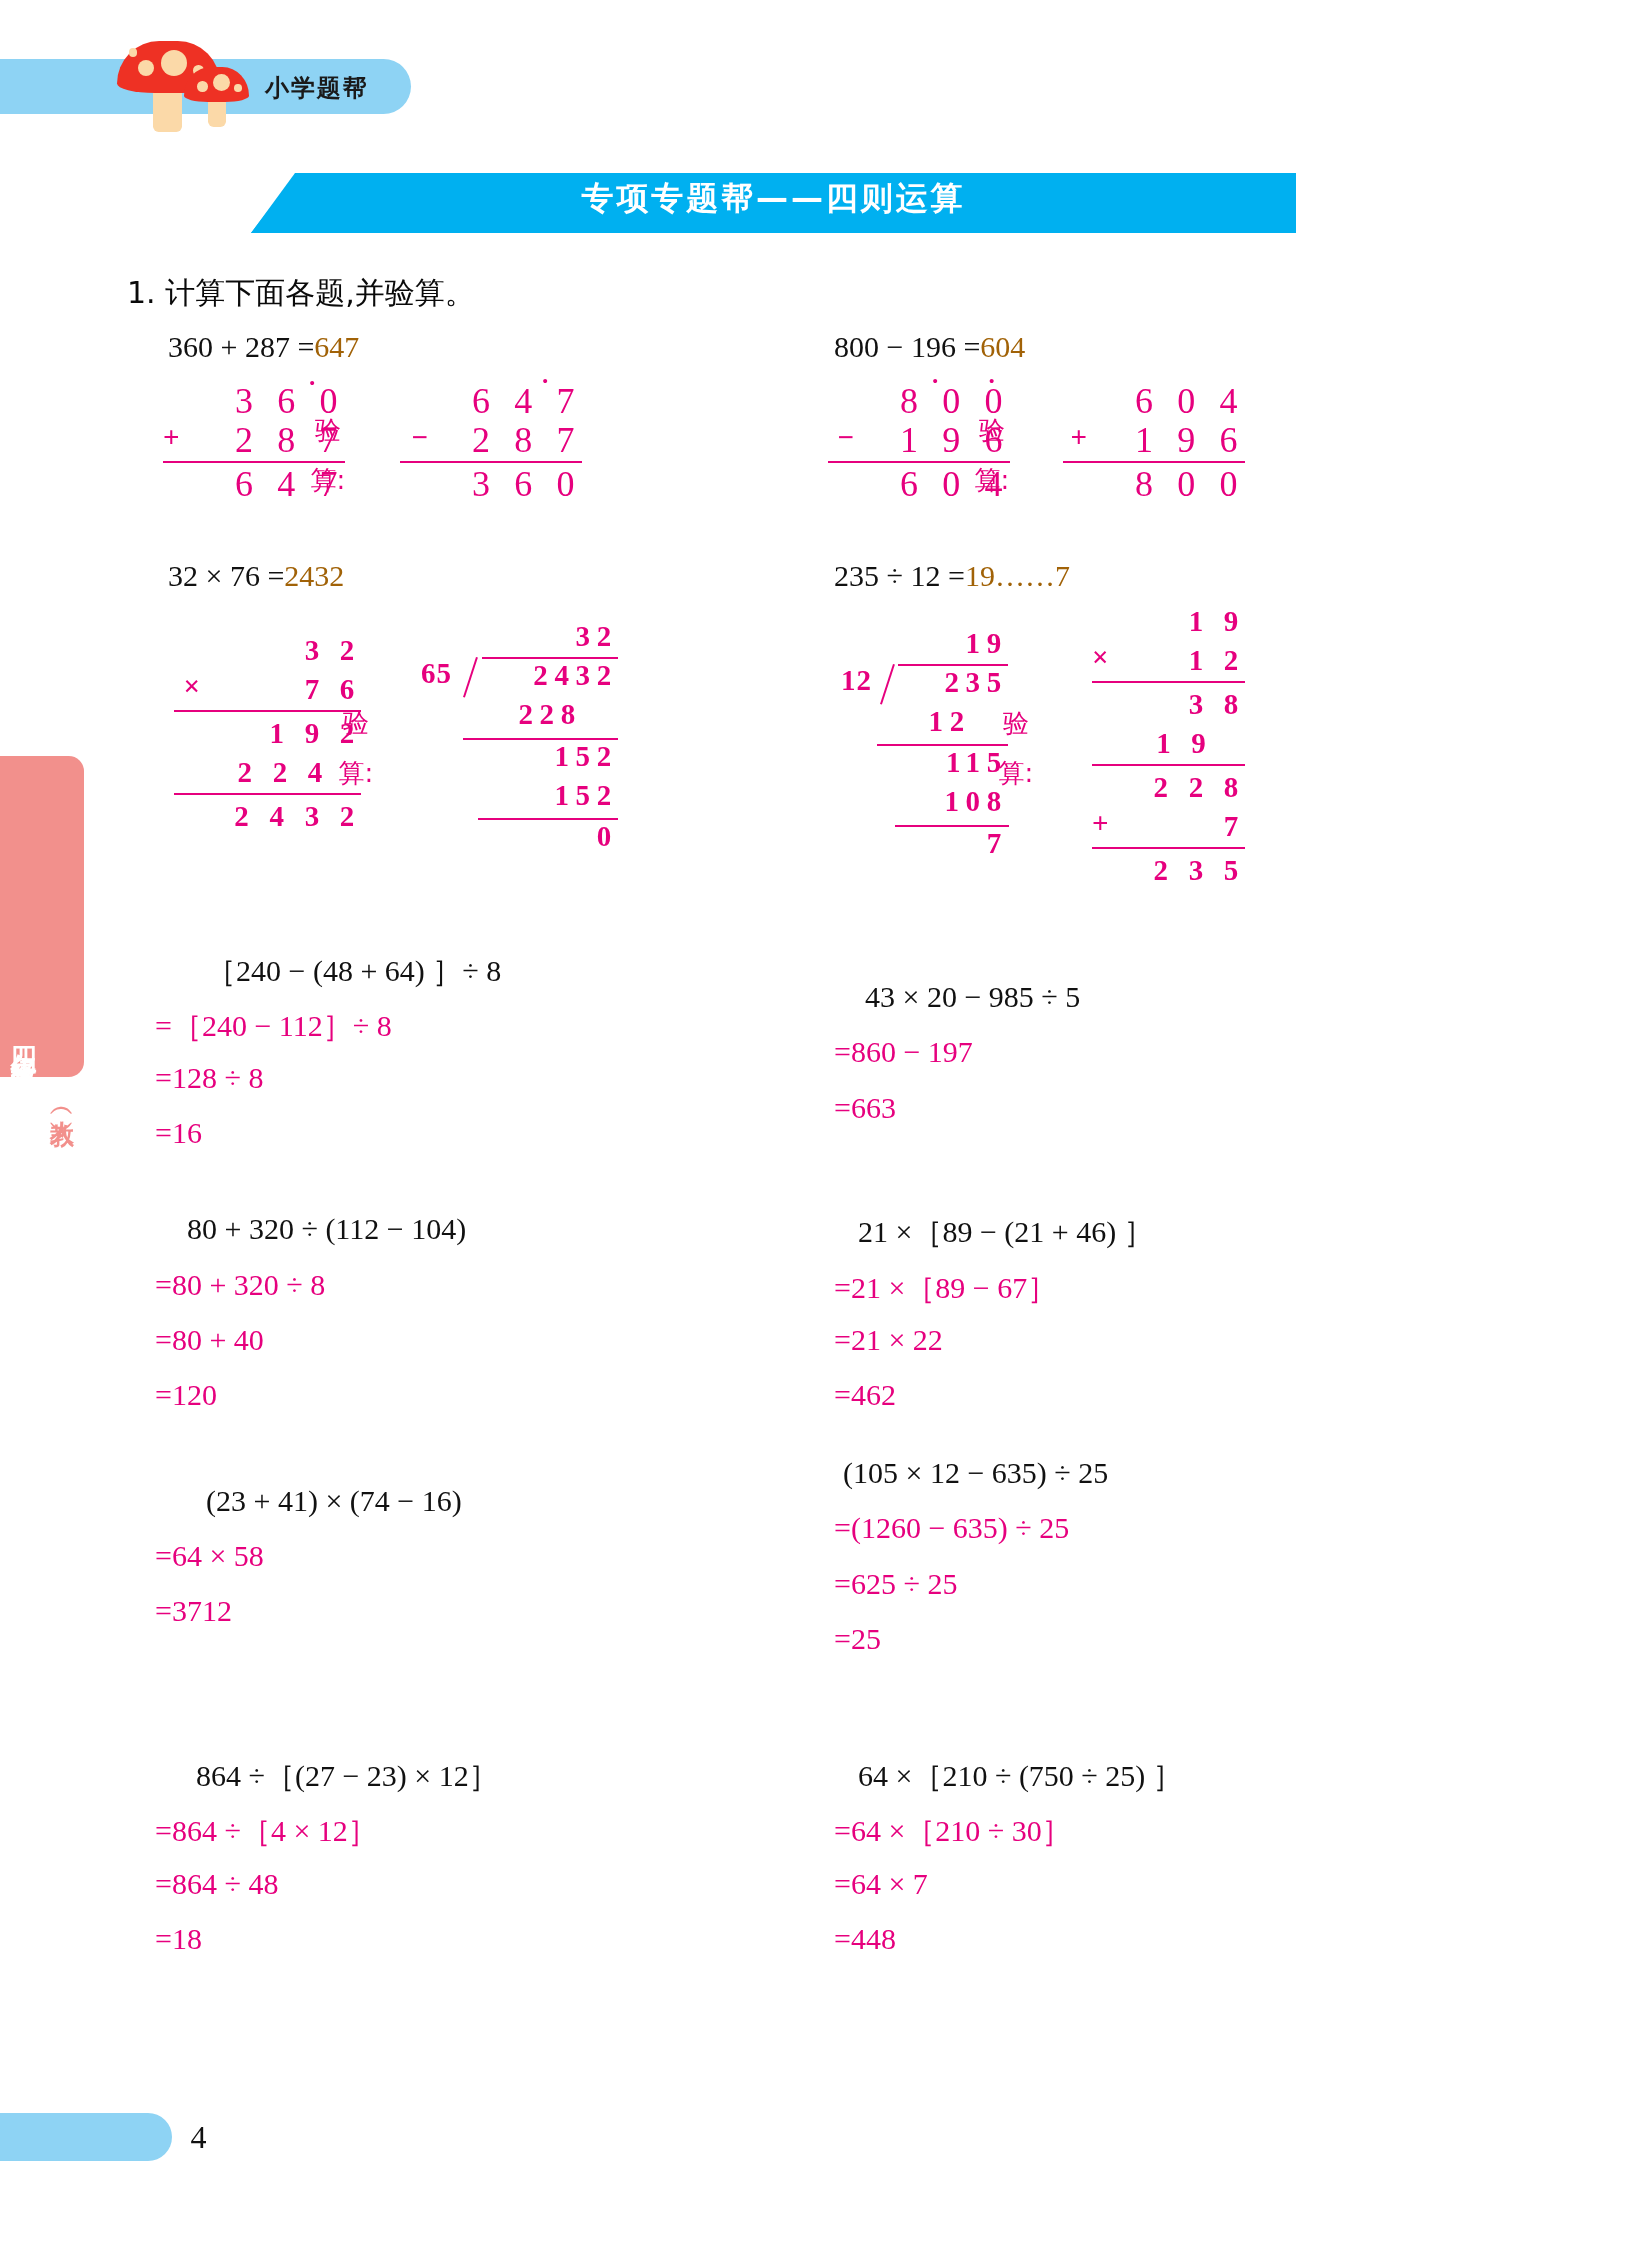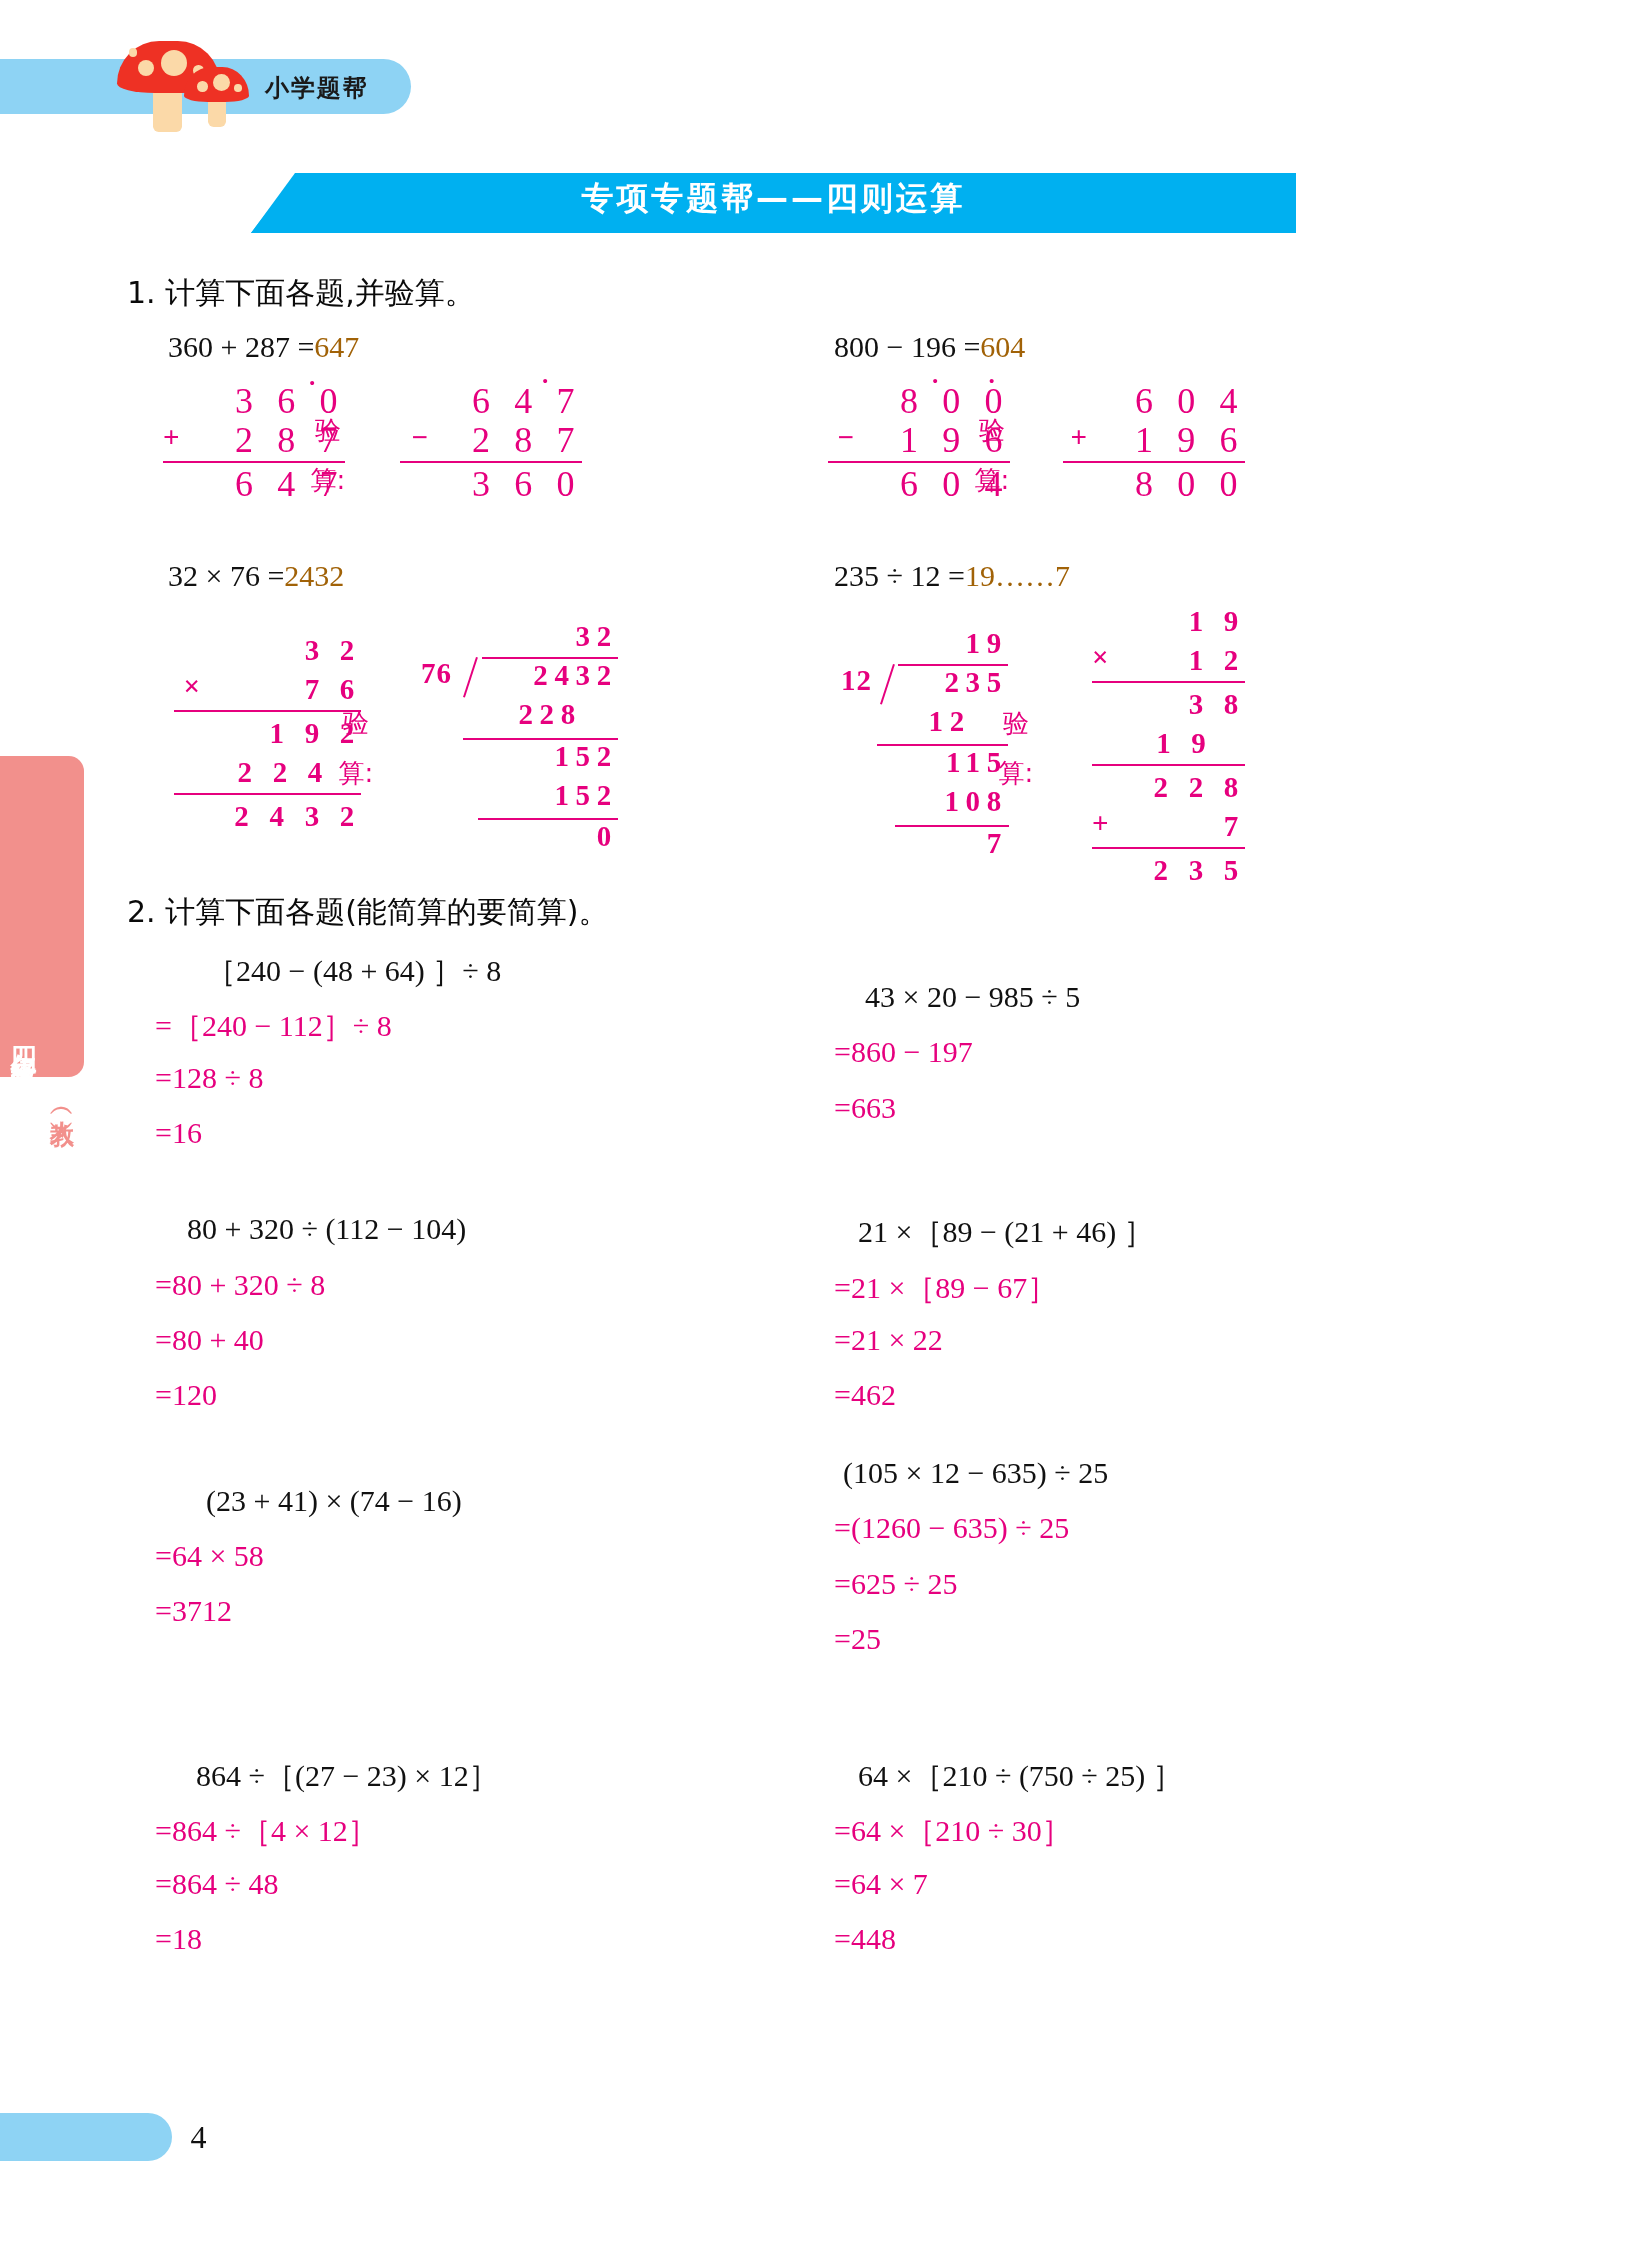--- a/index.html
+++ b/index.html
@@ -381,21 +381,21 @@
     <div class="vline"></div>
     <div class="vrow">1 9 2</div>
     <div class="vrow" style="padding-right:32px;">2 2 4</div>
     <div class="vline"></div>
     <div class="vrow">2 4 3 2</div>
   </div>
 
   <div class="yansuan" style="left:336px; top:698px; width:40px;">验<br>算:</div>
 
   <div class="ldiv" style="left:421px; top:621px;">
-    <div class="divisor" style="left:0px; top:36px;">76</div>
+    <div class="divisor" style="left:0px; top:36px;">65</div>
     <div class="slash" style="left:55px; top:36px; height:42px; transform:rotate(18deg);"></div>
     <div class="bracket" style="left:61px; top:36px; width:136px;"></div>
     <div class="quot" style="left:61px; top:-1px; width:136px;">32</div>
     <div class="drow" style="left:61px; top:38px; width:136px;">2432</div>
     <div class="drow" style="left:46px; top:77px; width:115px;">228</div>
     <div class="uline" style="left:42px; top:117px; width:155px;"></div>
     <div class="drow" style="left:61px; top:119px; width:136px;">152</div>
     <div class="drow" style="left:61px; top:158px; width:136px;">152</div>
     <div class="uline" style="left:57px; top:197px; width:140px;"></div>
     <div class="drow" style="left:61px; top:199px; width:136px;">0</div>
@@ -431,21 +431,20 @@
     <div class="vline"></div>
     <div class="vrow">2 2 8</div>
     <div style="position:relative;">
       <span class="op-left" style="top:0;left:0px;">+</span>
       <div class="vrow">7</div>
     </div>
     <div class="vline"></div>
     <div class="vrow">2 3 5</div>
   </div>
 
-  <div class="q-heading" style="left:127px; top:892px;">2. 计算下面各题(能简算的要简算)。</div>
 
   <div class="expr" style="left:206px; top:951px;">［240 − (48 + 64) ］÷ 8</div>
   <div class="expr ans" style="left:155px; top:1006px;">=［240 − 112］÷ 8</div>
   <div class="expr ans" style="left:155px; top:1061px;">=128 ÷ 8</div>
   <div class="expr ans" style="left:155px; top:1116px;">=16</div>
 
   <div class="expr" style="left:865px; top:980px;">43 × 20 − 985 ÷ 5</div>
   <div class="expr ans" style="left:834px; top:1035px;">=860 − 197</div>
   <div class="expr ans" style="left:834px; top:1091px;">=663</div>
 

